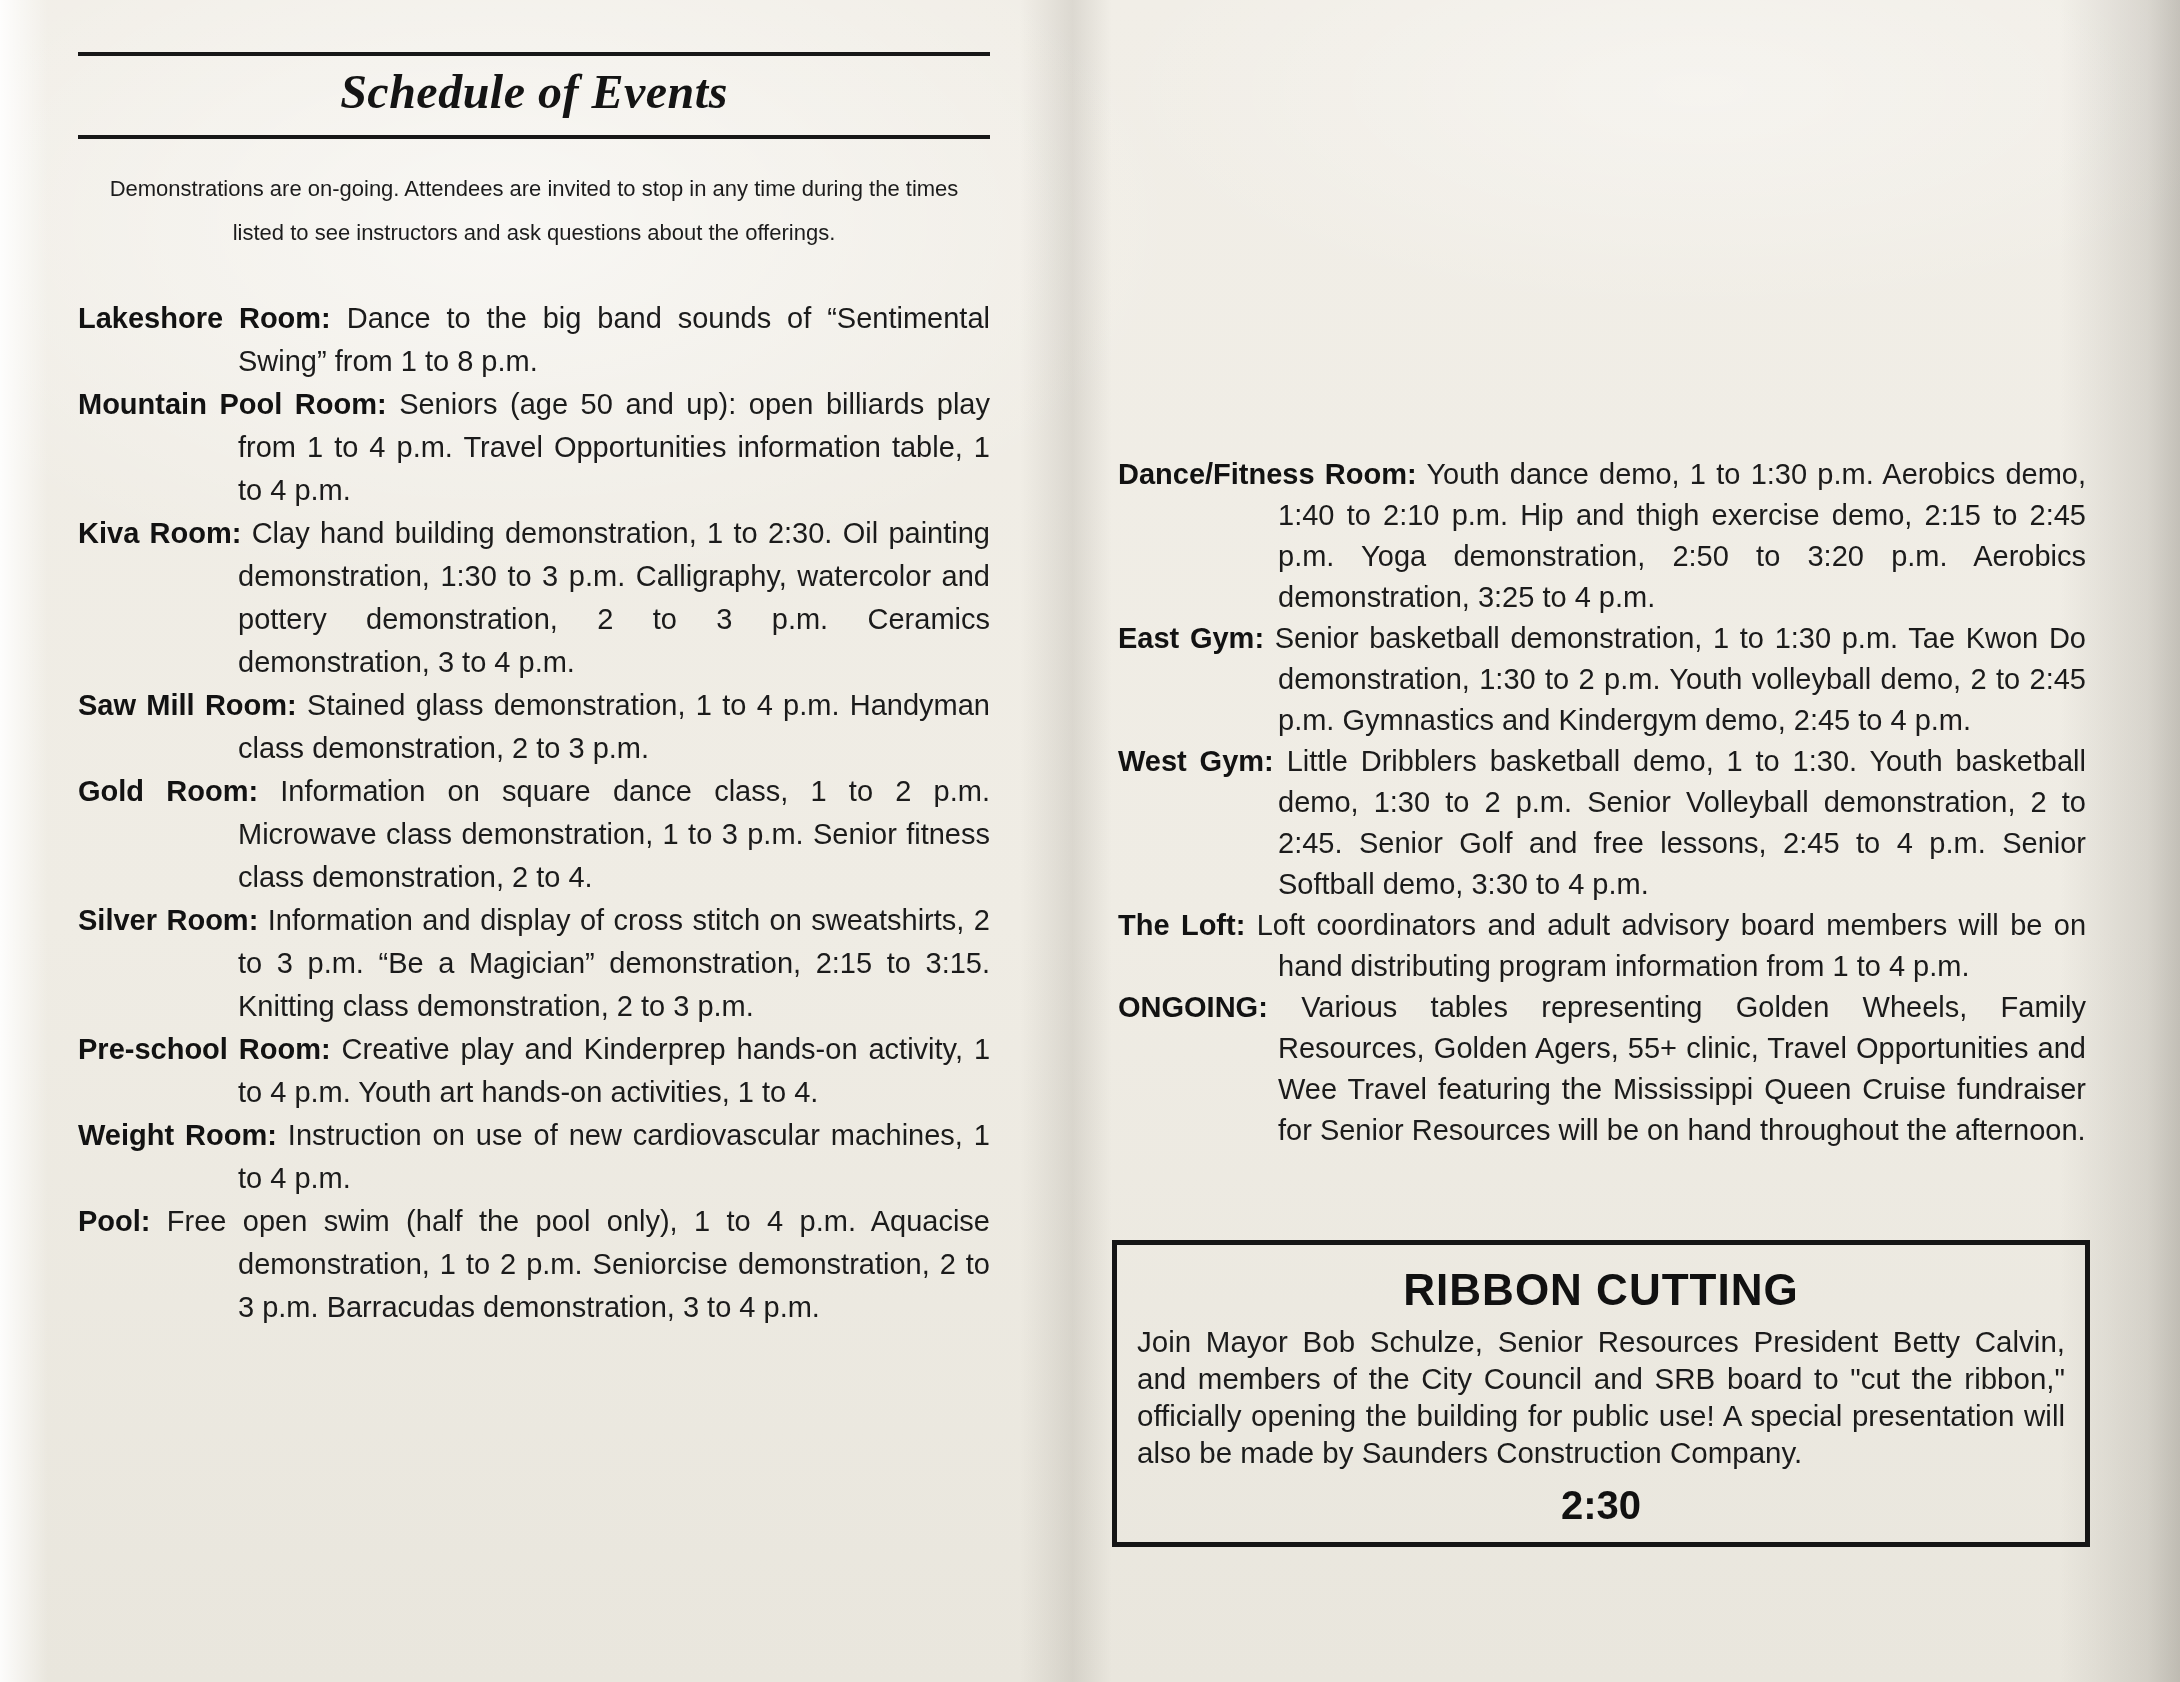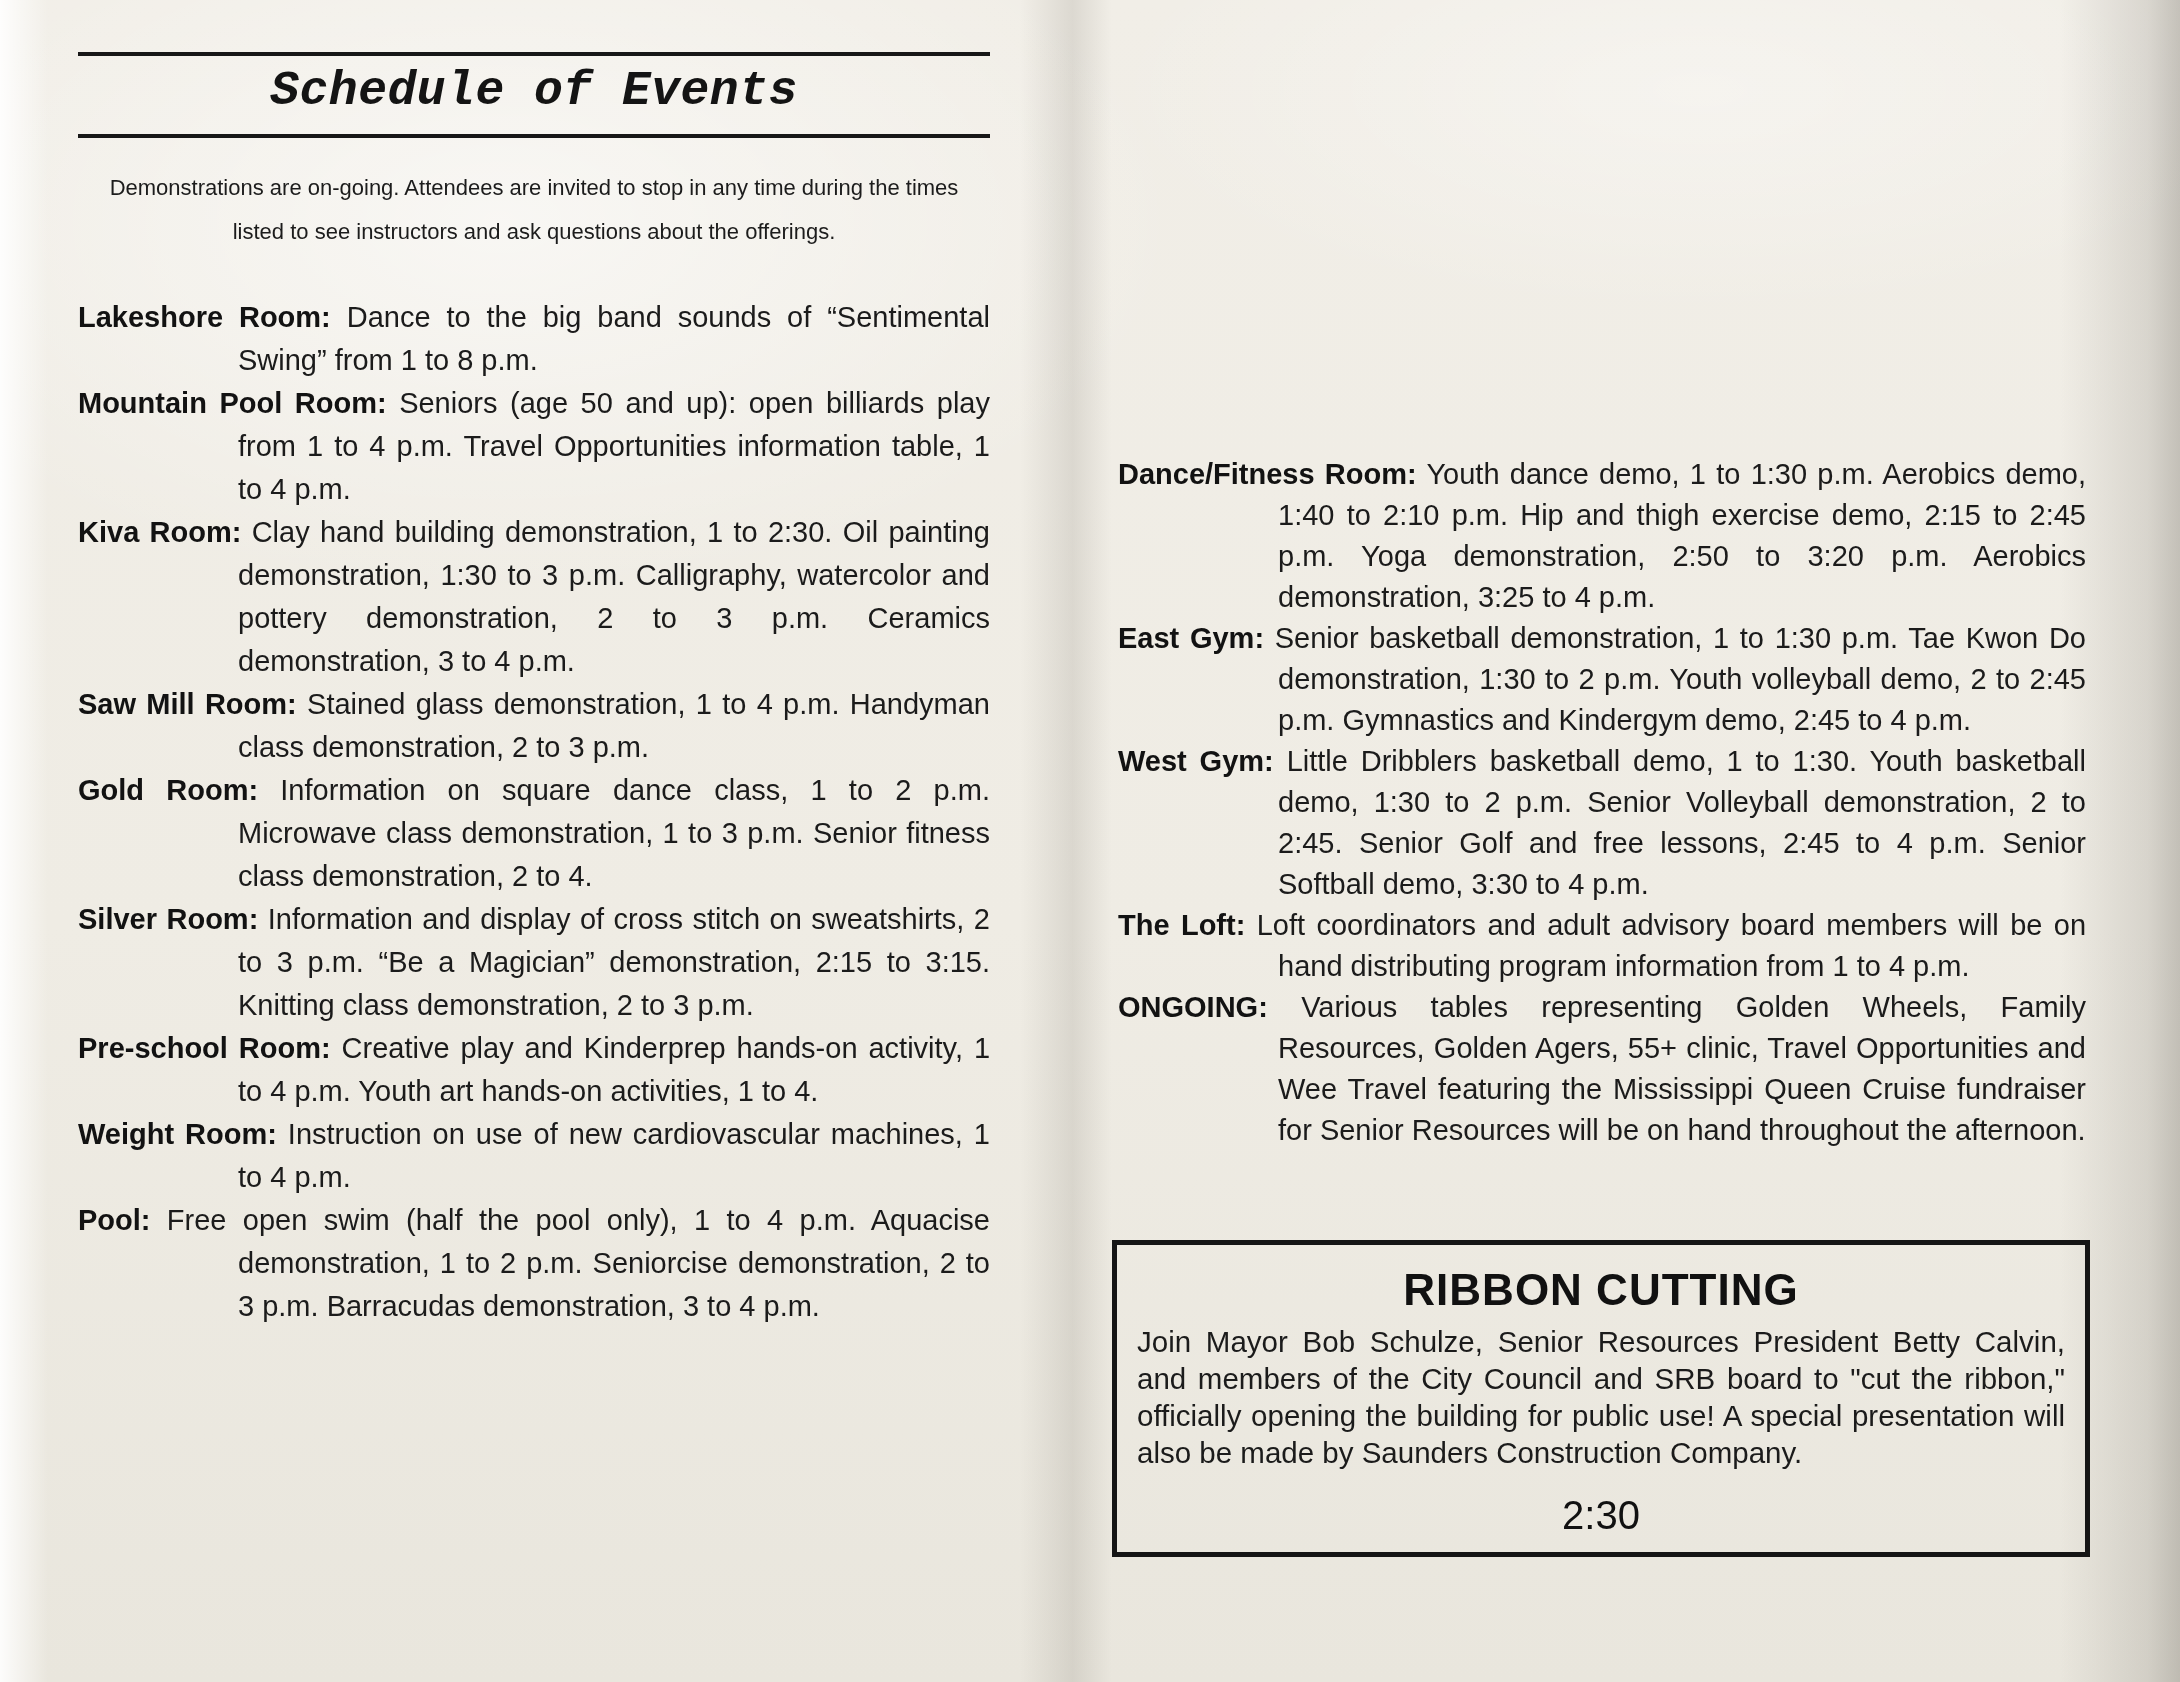--- a/index.html
+++ b/index.html
@@ -36,21 +36,21 @@
     width: 912px;
   }
 
   .title-block {
     border-top: 4px solid #171717;
     border-bottom: 4px solid #171717;
     padding: 8px 0 16px;
     text-align: center;
   }
   .page-title {
-    font-family: Liberation Mono, monospace;
+    font-family: Liberation Serif, serif;
     font-style: italic;
     font-weight: 700;
     font-size: 48px;
     letter-spacing: 0.5px;
     color: #141414;
   }
 
   .intro {
     margin: 28px auto 0;
     width: 96%;
@@ -98,22 +98,22 @@
     margin: 10px 0 8px;
   }
   .ribbon-body {
     font-size: 29.5px;
     line-height: 37px;
     text-align: justify;
   }
   .ribbon-time {
     text-align: center;
     font-size: 40px;
-    font-weight: 400;
-    margin-top: 22px;
+    font-weight: 700;
+    margin-top: 12px;
     color: #111;
   }
 </style>
 </head>
 <body>
 
 <div class="page">
 
   <div class="col-left">
 

